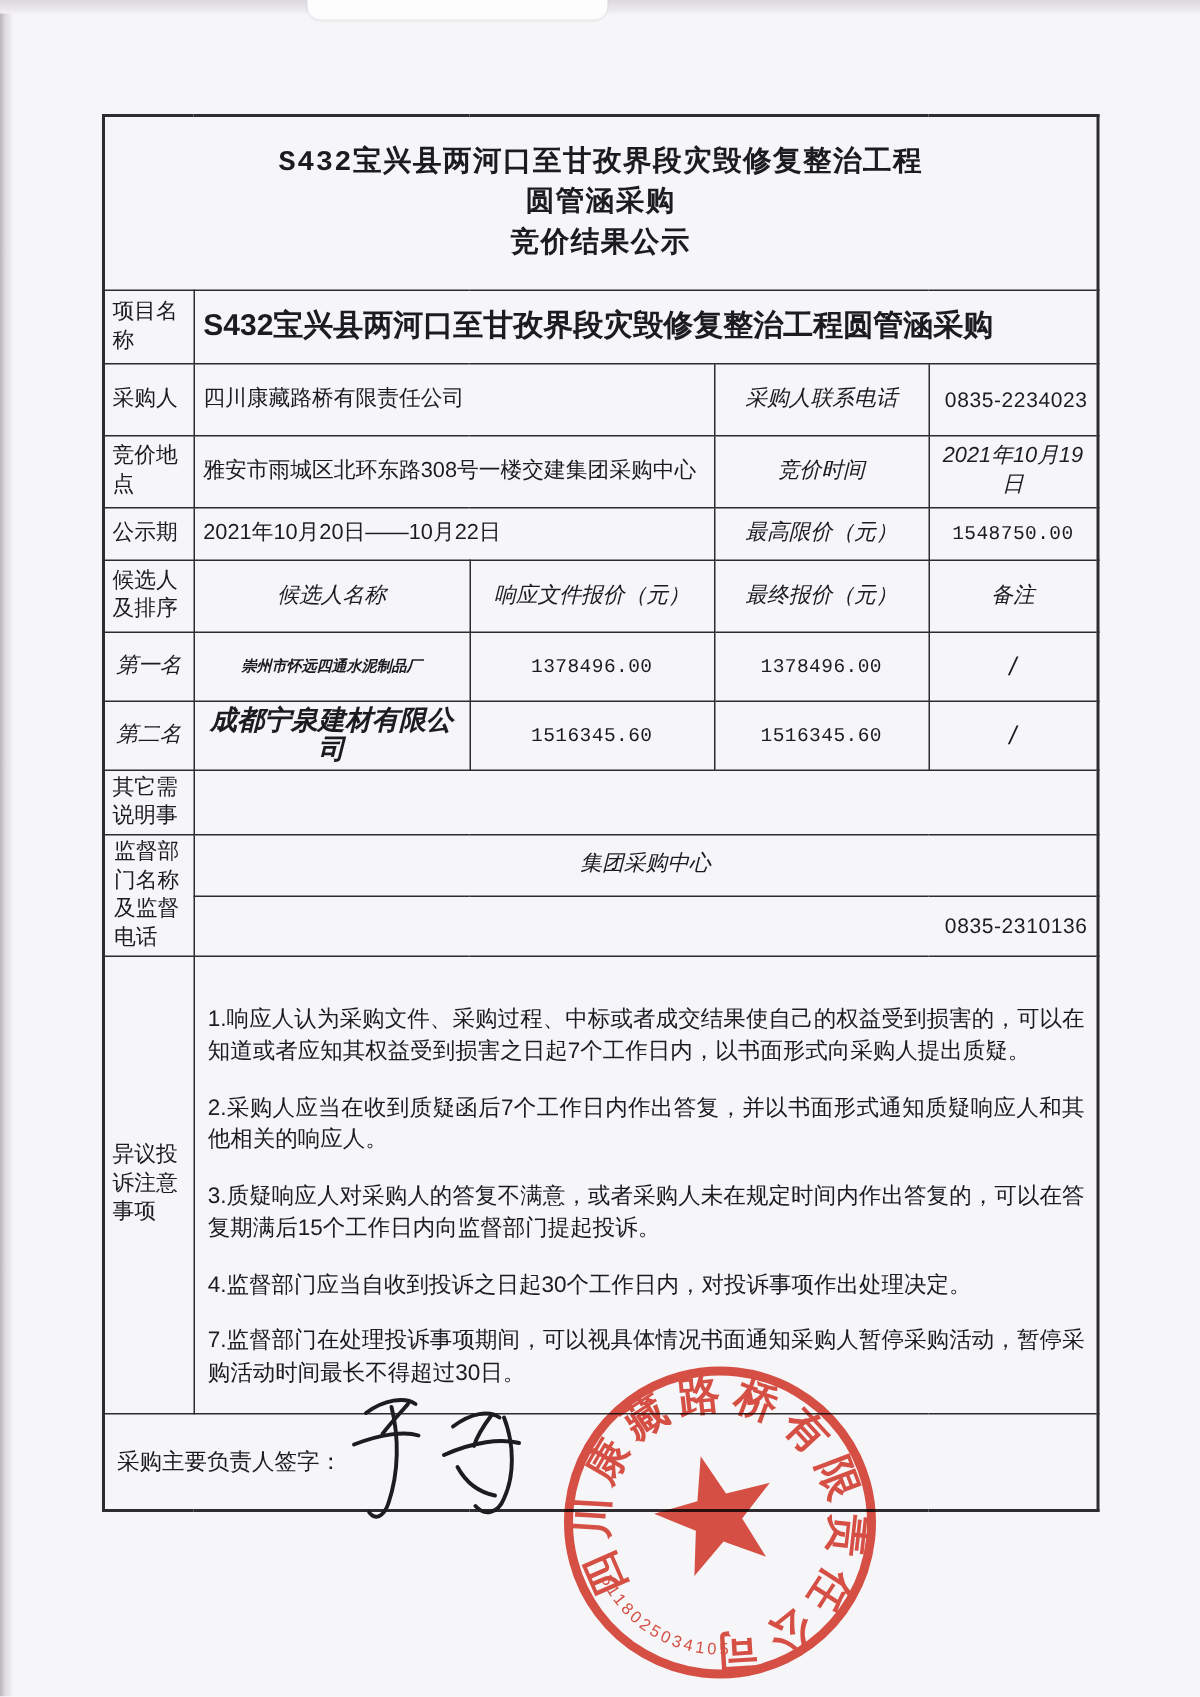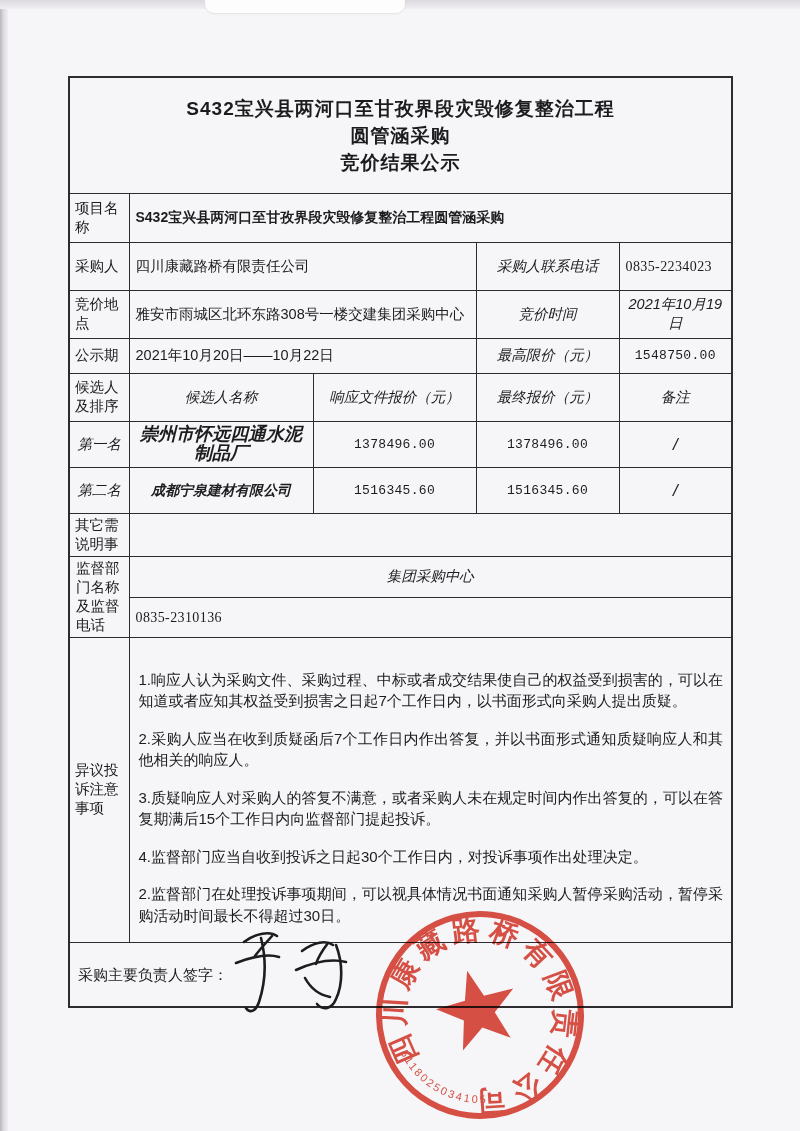--- a/index.html
+++ b/index.html
@@ -19,24 +19,24 @@
   
   table.doc{position:absolute;left:68px;top:76px;width:663px;
     border-collapse:collapse;table-layout:fixed;
     border:2px solid #2e2c2e;}
   td{border:1.5px solid #2e2c2e;padding:2px 6px;font-size:14.5px;line-height:19px;
     vertical-align:middle;overflow:hidden;}
   .lab{white-space:pre-line;padding-left:5px;margin-left:19px;}
   .lab-c{white-space:pre-line;text-align:left;}
   .ctr{text-align:center;font-style:italic;}
   .title-cell{text-align:center;font-weight:bold;font-size:19px;line-height:27px;
-    letter-spacing:1px;padding:0 48px;}
-  .proj{font-weight:bold;font-size:14px;}
-  .num{font-family:Liberation Serif, serif;font-size:14px;
-    letter-spacing:.4px;text-align:left;}
+    letter-spacing:1px;padding:0 48px;font-family:Liberation Mono, monospace;}
+  .proj{font-weight:bold;font-size:20px;}
+  .num{font-family:Liberation Sans, sans-serif;font-size:14px;
+    letter-spacing:.4px;text-align:right;}
   .num-sm{font-family:Liberation Mono, monospace;font-size:13px;
     letter-spacing:.3px;text-align:center;}
   .bold{font-weight:bold;}
   .notes-cell{vertical-align:middle;padding:10px 8px 10px 9px;}
   .notes-cell .note-line{font-size:15px;line-height:21.5px;text-align:justify;margin-top:16px;}
   .sig-cell{font-size:15px;padding-left:8px;}
   
   .signature{position:absolute;left:222px;top:918px;z-index:3;}
   .seal{position:absolute;left:366px;top:901px;z-index:4;opacity:.88;
     mix-blend-mode:multiply;}
@@ -98,29 +98,29 @@
     <td class="lab">候选人
 及排序</td>
     <td class="ctr">候选人名称</td>
     <td class="ctr">响应文件报价（元）</td>
     <td class="ctr">最终报价（元）</td>
     <td class="ctr">备注</td>
   </tr>
 
   <tr style="height:46px">
     <td class="ctr">第一名</td>
-    <td class="ctr bold" style="font-size:18px;margin-left:23px;">崇州市怀远四通水泥制品厂</td>
+    <td class="ctr bold" style="font-size:10px;margin-left:23px;">崇州市怀远四通水泥制品厂</td>
     <td class="num-sm">1378496.00</td>
     <td class="num-sm">1378496.00</td>
     <td class="ctr" style="font-size:17px;">/</td>
   </tr>
 
   <tr style="height:46px">
     <td class="ctr">第二名</td>
-    <td class="ctr bold" style="font-size:14px;margin-top:36px;">成都宁泉建材有限公司</td>
+    <td class="ctr bold" style="font-size:18px;margin-top:36px;">成都宁泉建材有限公司</td>
     <td class="num-sm">1516345.60</td>
     <td class="num-sm">1516345.60</td>
     <td class="ctr" style="font-size:17px;">/</td>
   </tr>
 
   <tr style="height:38px">
     <td class="lab">其它需
 说明事</td>
     <td colspan="4"></td>
   </tr>
@@ -138,21 +138,21 @@
 
   <tr style="height:305px">
     <td class="lab">异议投
 诉注意
 事项</td>
     <td colspan="4" class="notes-cell">
       <div class="note-line">1.响应人认为采购文件、采购过程、中标或者成交结果使自己的权益受到损害的，可以在知道或者应知其权益受到损害之日起7个工作日内，以书面形式向采购人提出质疑。</div>
       <div class="note-line">2.采购人应当在收到质疑函后7个工作日内作出答复，并以书面形式通知质疑响应人和其他相关的响应人。</div>
       <div class="note-line">3.质疑响应人对采购人的答复不满意，或者采购人未在规定时间内作出答复的，可以在答复期满后15个工作日内向监督部门提起投诉。</div>
       <div class="note-line">4.监督部门应当自收到投诉之日起30个工作日内，对投诉事项作出处理决定。</div>
-      <div class="note-line">2.监督部门在处理投诉事项期间，可以视具体情况书面通知采购人暂停采购活动，暂停采购活动时间最长不得超过30日。</div>
+      <div class="note-line">7.监督部门在处理投诉事项期间，可以视具体情况书面通知采购人暂停采购活动，暂停采购活动时间最长不得超过30日。</div>
     </td>
   </tr>
 
   <tr style="height:65px">
     <td colspan="5" class="sig-cell">采购主要负责人签字：</td>
   </tr>
 </tbody>
   </table>
 
 <svg class="signature" width="150" height="105" viewBox="0 0 150 105">

